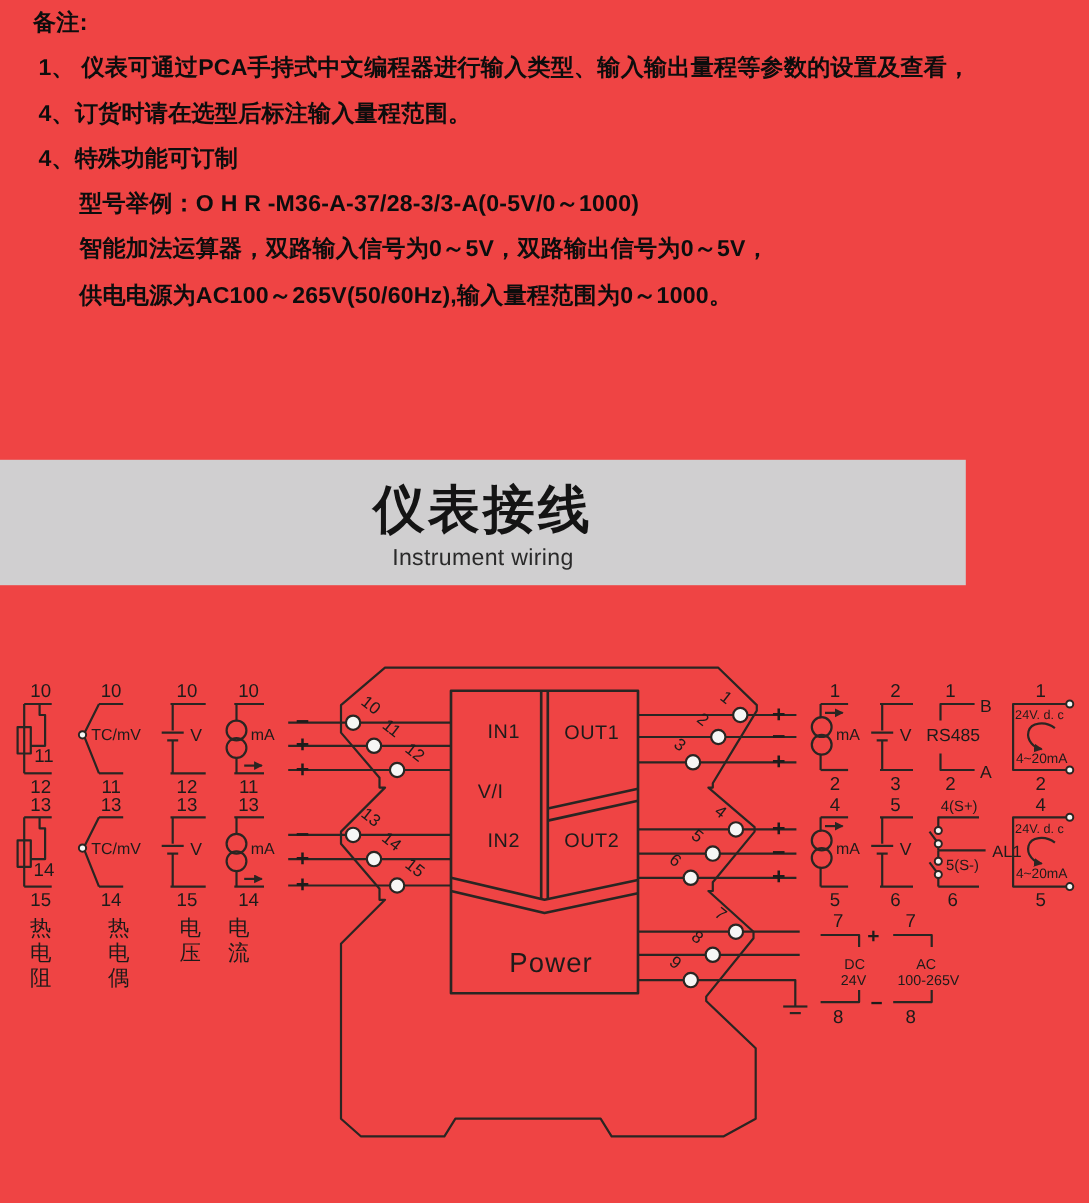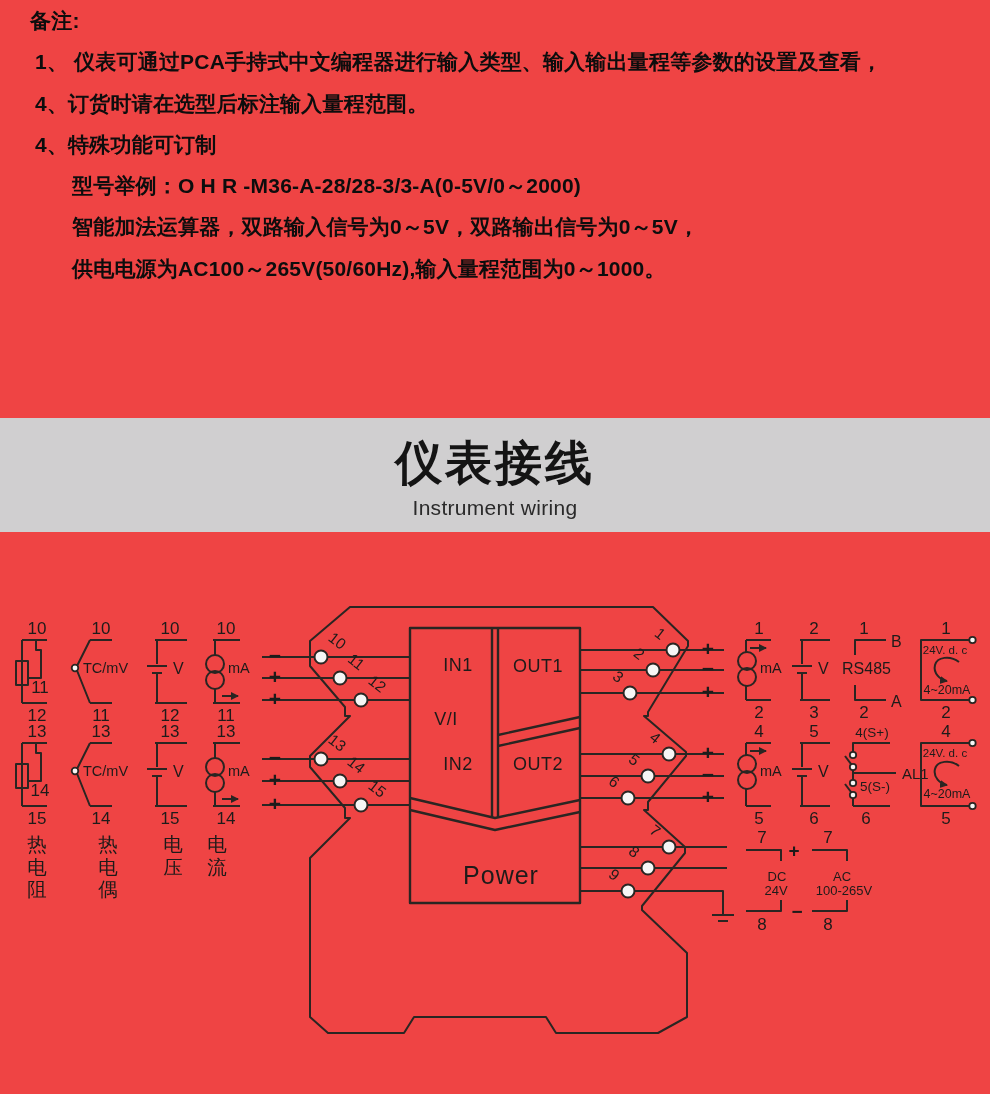--- a/index.html
+++ b/index.html
@@ -4,21 +4,21 @@
 <style>
   html,body{margin:0;padding:0;}
   .page{position:relative;width:990px;height:1094px;background:#ef4444;overflow:hidden;
         font-family:"Liberation Sans",sans-serif;color:#111;}
   
   .notes{position:absolute;top:0;left:30px;width:950px;font-size:21px;font-weight:600;
          line-height:41.3px;color:#0d0d0d;letter-spacing:0.2px;}
   .note-line.ind1{padding-left:5px;}
   .note-line.ind2{padding-left:42px;}
   
-  .banner{position:absolute;top:418px;left:0;width:990px;height:114px;background:#d0cfd0;
+  .banner{position:absolute;top:418px;left:0;width:878px;height:114px;background:#d0cfd0;
           text-align:center;}
   .banner-title{padding-top:14px;font-size:47px;font-weight:bold;letter-spacing:3px;color:#141414;}
   .banner-subtitle{font-size:21px;color:#2a2a2a;margin-top:1px;letter-spacing:0.3px;}
   
   .diagram{position:absolute;top:534px;left:0;width:990px;height:560px;}
   .diagram svg{position:absolute;top:0;left:0;}
   .vlabel{position:absolute;width:22px;font-size:19.5px;line-height:22.5px;font-weight:500;
           color:#1d1a19;text-align:center;word-break:break-all;}
   
   .ln{stroke:#2a2522;stroke-width:2;fill:none;stroke-linejoin:round;}
@@ -44,21 +44,21 @@
 </head>
 <body>
 
 <div class="page">
 
   <section class="notes">
     <div class="note-line">备注:</div>
     <div class="note-line ind1">1、 仪表可通过PCA手持式中文编程器进行输入类型、输入输出量程等参数的设置及查看，</div>
     <div class="note-line ind1">4、订货时请在选型后标注输入量程范围。</div>
     <div class="note-line ind1">4、特殊功能可订制</div>
-    <div class="note-line ind2">型号举例：O H R -M36-A-28/28-3/3-A(0-5V/0～2000)</div>
+    <div class="note-line ind2">型号举例：O H R -M36-A-37/28-3/3-A(0-5V/0～1000)</div>
     <div class="note-line ind2">智能加法运算器，双路输入信号为0～5V，双路输出信号为0～5V，</div>
     <div class="note-line ind2">供电电源为AC100～265V(50/60Hz),输入量程范围为0～1000。</div>
   </section>
 
   <section class="banner">
     <div class="banner-title">仪表接线</div>
     <div class="banner-subtitle">Instrument wiring</div>
   </section>
 
   <div class="diagram">

